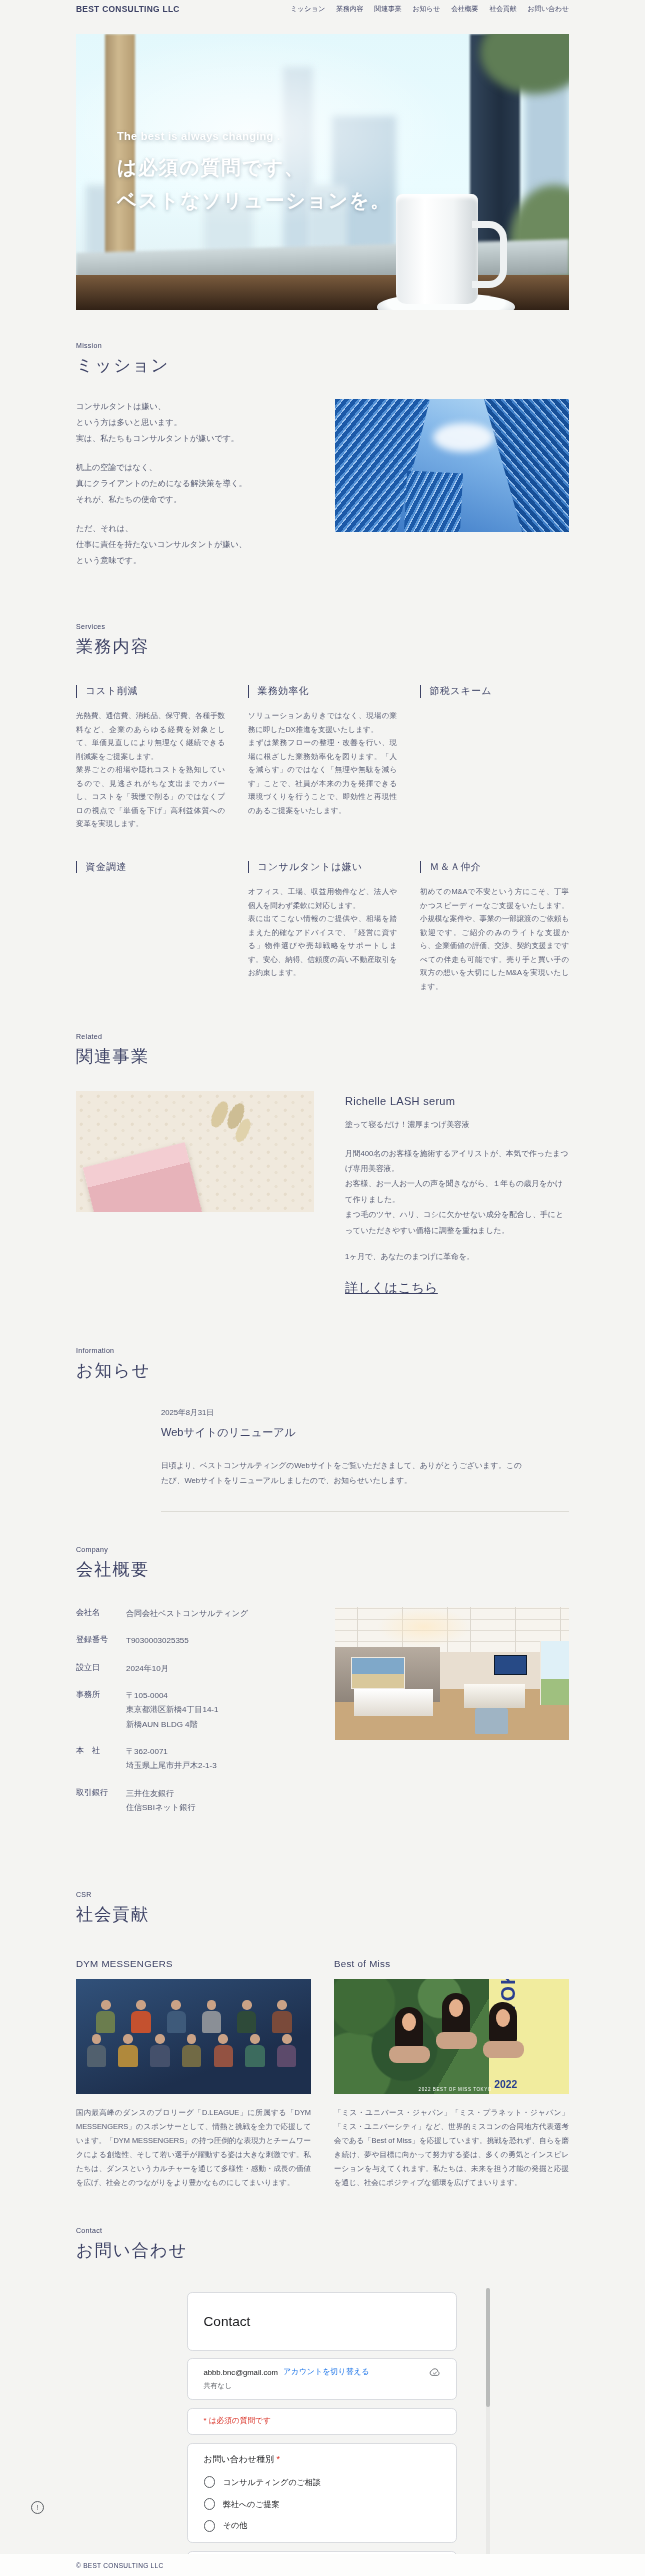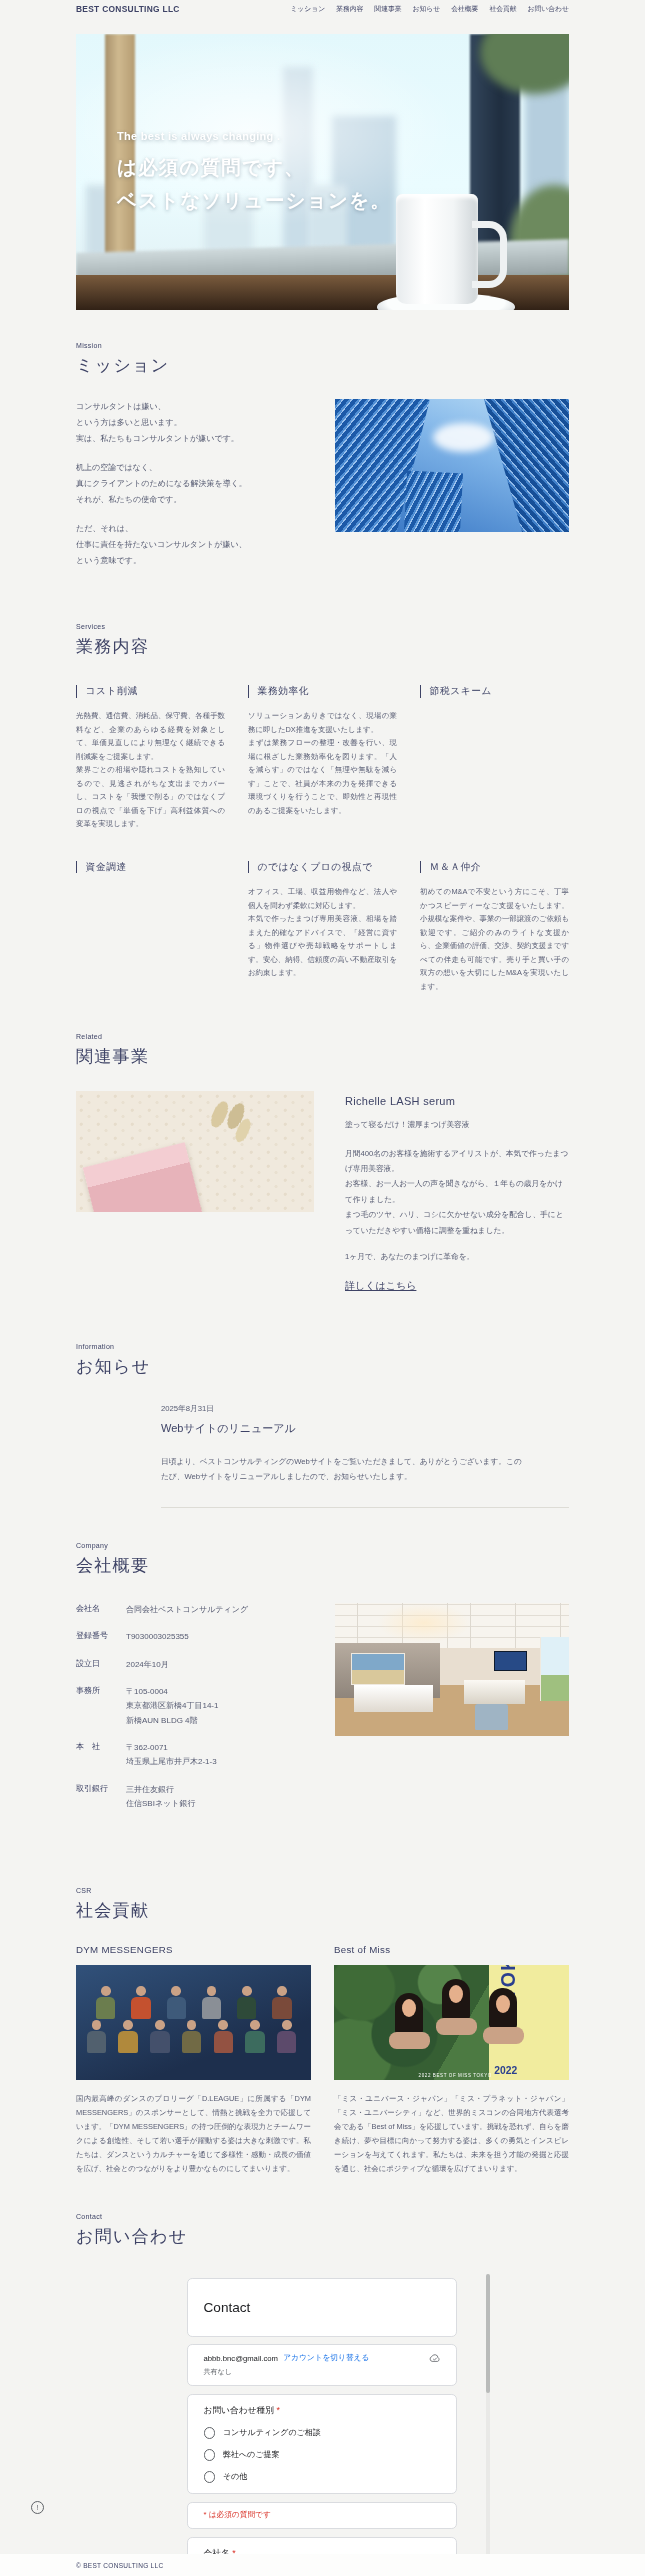--- a/index.html
+++ b/index.html
@@ -91,21 +91,21 @@
   .rp-flower{position:absolute;left:52%;top:2%;width:26%;height:42%;
     background:radial-gradient(ellipse 18% 45% at 30% 50%,#d9c9a0 0 60%,transparent 61%),
                radial-gradient(ellipse 18% 45% at 55% 40%,#cdbd94 0 60%,transparent 61%),
                radial-gradient(ellipse 16% 40% at 75% 60%,#e0d2ab 0 60%,transparent 61%);
     transform:rotate(24deg);filter:blur(0.6px);}
   .related-info{flex:1;padding-top:3.9px;}
   .related-name{font-size:11px;color:#3e4366;letter-spacing:0.3px;}
   .related-sub{font-size:7.7px;color:#565b72;margin-top:13px;}
   .related-text{font-size:7.7px;line-height:2.0;margin-top:15.5px;}
   .related-tag{font-size:7.7px;margin-top:14px;}
-  .related-link{display:inline-block;margin-top:17px;font-size:10px;color:#3e4366;text-decoration:underline;cursor:pointer;}
+  .related-link{display:inline-block;margin-top:17px;font-size:13px;color:#3e4366;text-decoration:underline;cursor:pointer;}
 
   
   #information{margin-top:50px;}
   .news-item{margin:26px 0 0 85px;padding-bottom:22px;border-bottom:0.6px solid #dddcd6;}
   .news-date{font-size:7.7px;color:#565b72;}
   .news-title{font-size:11px;color:#3e4366;margin-top:6.5px;}
   .news-body{font-size:7.7px;line-height:2.0;margin-top:18px;max-width:361px;}
 
   
   #company{margin-top:34px;}
@@ -123,21 +123,21 @@
   .cp-art{position:absolute;left:7%;top:38%;width:22%;height:22%;background:linear-gradient(180deg,#7fa8c9 0 55%,#d9c89b 55% 100%);border:1.9px solid #efe9df;}
   .cp-desk{position:absolute;left:8%;top:62%;width:34%;height:20%;background:linear-gradient(180deg,#ffffff,#dfd9cf);}
   .cp-desk2{position:absolute;left:55%;top:58%;width:26%;height:18%;background:linear-gradient(180deg,#fbf9f4,#d8d2c6);}
   .cp-tv{position:absolute;left:68%;top:36%;width:13%;height:14%;background:#274a86;border:1.3px solid #0e1a2c;}
   .cp-window{position:absolute;right:0;top:26%;width:12%;height:48%;background:linear-gradient(180deg,#dff0f7 0 60%,#9fc07f 60% 100%);border-left:1.9px solid #efe9df;}
   .cp-glow{position:absolute;left:18%;top:0;width:40%;height:30%;background:radial-gradient(ellipse,#ffe9c2aa,transparent 70%);}
   .cp-chair{position:absolute;left:60%;top:76%;width:14%;height:20%;background:#9fb4c4;border-radius:2.6px 2.6px 1.3px 1.3px;}
 
   
   #csr{margin-top:62px;}
-  .csr-grid{display:grid;grid-template-columns:1fr 1fr;column-gap:23px;margin-top:22px;}
+  .csr-grid{display:grid;grid-template-columns:1fr 1fr;column-gap:23px;margin-top:32px;}
   .csr-head{font-size:9.7px;color:#3e4366;letter-spacing:0.3px;}
   .csr-photo{margin-top:10.3px;width:235px;height:115px;position:relative;overflow:hidden;}
   .csr-photo.dym{background:linear-gradient(160deg,#2a4albue,#203350);background:linear-gradient(160deg,#31517a,#1d2f4d 70%);}
   .person{position:absolute;width:22px;}
   .person .head{width:9.7px;height:9.7px;border-radius:50%;margin:0 auto;background:#caa286;}
   .person .bodyp{width:19.4px;height:22px;border-radius:5.2px 5.2px 1.9px 1.9px;margin:1.3px auto 0;}
   .csr-photo.miss{background:
       radial-gradient(circle at 12% 20%,#3f6b37 0 14%,transparent 15%),
       radial-gradient(circle at 30% 60%,#2e5530 0 18%,transparent 19%),
       radial-gradient(circle at 8% 80%,#49773f 0 16%,transparent 17%),
@@ -279,24 +279,24 @@
     </div>
     <div class="svc-card">
       <div class="svc-title">
           <span class="bar"></span>
           <span>資金調達</span>
         </div>
     </div>
     <div class="svc-card">
       <div class="svc-title">
           <span class="bar"></span>
-          <span>のではなくプロの視点で</span>
+          <span>コンサルタントは嫌い</span>
         </div>
       <div class="svc-body prelines">オフィス、工場、収益用物件など、法人や個人を問わず柔軟に対応します。
-本気で作ったまつげ専用美容液、相場を踏まえた的確なアドバイスで、「経営に資する」物件選びや売却戦略をサポートします。安心、納得、信頼度の高い不動産取引をお約束します。</div>
+表に出てこない情報のご提供や、相場を踏まえた的確なアドバイスで、「経営に資する」物件選びや売却戦略をサポートします。安心、納得、信頼度の高い不動産取引をお約束します。</div>
     </div>
     <div class="svc-card">
       <div class="svc-title">
           <span class="bar"></span>
           <span>Ｍ＆Ａ仲介</span>
         </div>
       <div class="svc-body prelines">初めてのM&amp;Aで不安という方にこそ、丁寧かつスピーディーなご支援をいたします。小規模な案件や、事業の一部譲渡のご依頼も歓迎です。ご紹介のみのライトな支援から、企業価値の評価、交渉、契約支援まですべての伴走も可能です。売り手と買い手の双方の想いを大切にしたM&amp;Aを実現いたします。</div>
     </div>
   </div>
 </section>
@@ -487,40 +487,40 @@
           <span class="cloud">
             <svg width="13" height="10.3" viewBox="0 0 24 18">
                 <path d="M18.5 8.1a6 6 0 0 0-11.4-2A4.6 4.6 0 0 0 7.6 15h10.2a3.8 3.8 0 0 0 .7-6.9z" fill="none" stroke="#5f6368" stroke-width="1.5"></path>
                 <path d="M9.6 10.4l2.2 2.2 4.3-4.3" fill="none" stroke="#5f6368" stroke-width="1.5"></path>
               </svg>
           </span>
         </div>
         <div class="share-note">共有なし</div>
       </div>
 
+      <div class="gcard" style="padding:7.7px 15.5px;">
+        <div class="req-note">* は必須の質問です</div>
+      </div>
+
       <div class="gcard">
         <div class="q-label"><span>お問い合わせ種別</span><span class="star">*</span></div>
         <div class="radio-row">
             <span class="radio"></span>
             <span class="radio-label">コンサルティングのご相談</span>
           </div>
         <div class="radio-row">
             <span class="radio"></span>
             <span class="radio-label">弊社へのご提案</span>
           </div>
         <div class="radio-row">
             <span class="radio"></span>
             <span class="radio-label">その他</span>
           </div>
       </div>
 
-      <div class="gcard" style="padding:7.7px 15.5px;">
-        <div class="req-note">* は必須の質問です</div>
-      </div>
-
       <div class="gcard">
         <div class="q-label"><span>会社名</span><span class="star">*</span></div>
         <div class="answer">回答を入力</div>
       </div>
 
     </div>
 
     <div class="gscroll">
       <div class="thumb"></div>
     </div>

